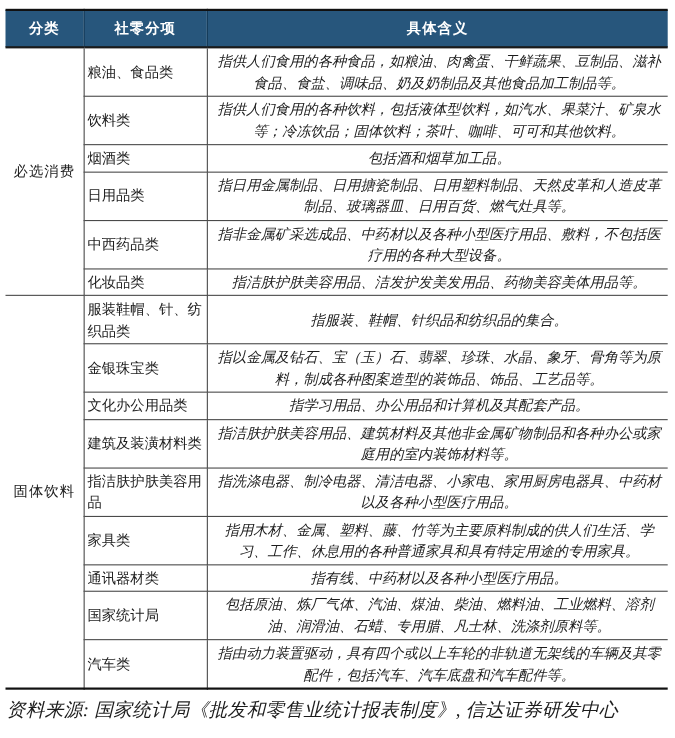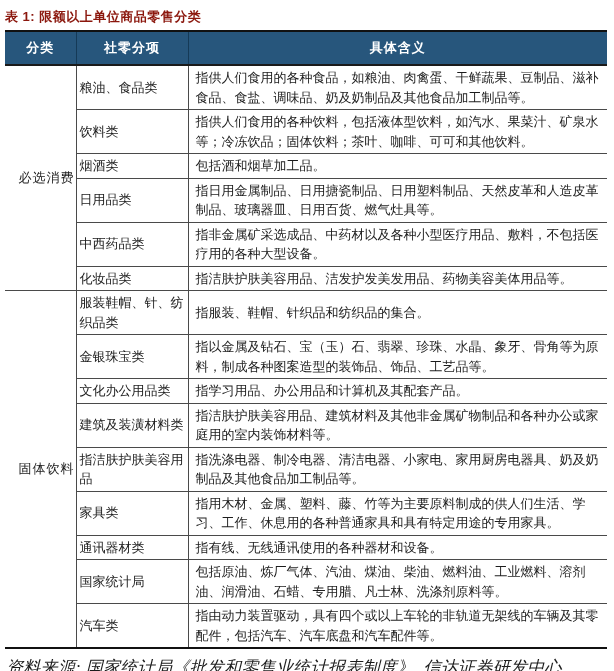--- a/index.html
+++ b/index.html
@@ -44,49 +44,49 @@
     letter-spacing: 1px;
   }
   th + th { border-left: 1px solid #153a57; }
   td {
     font-size: 13px;
     color: #1c1c1c;
     line-height: 19.5px;
     vertical-align: middle;
   }
   td.cat {
-    text-align: right;
+    text-align: center;
     border-right: 1px solid #4a4a4a;
     border-bottom: 1px solid #4a4a4a;
     letter-spacing: 1px;
     padding: 2px 1px;
   }
   td.item {
     border-right: 1px solid #4a4a4a;
     border-bottom: 1px solid #4a4a4a;
     padding: 2px 3px;
   }
   td.desc {
-    text-align: left;
+    text-align: center;
     border-bottom: 1px solid #4a4a4a;
     padding: 2px 4px 2px 7px;
+    font-style: italic;
   }
   .source-note {
     font-size: 17px;
     font-style: italic;
     color: #1c1c1c;
     margin: 7px 0 0 1px;
     letter-spacing: 0.3px;
   }
 </style>
 </head>
 <body>
 
 <div class="page">
-  <div class="page-title">表 1: 限额以上单位商品零售分类</div>
 
   <table class="classification">
     <colgroup>
       <col class="c-cat">
         <col class="c-item">
         <col class="c-desc">
     </colgroup>
     <thead>
       <tr>
         <th>分类</th>
@@ -132,29 +132,29 @@
         <tr>
           <td class="item">文化办公用品类</td>
           <td class="desc">指学习用品、办公用品和计算机及其配套产品。</td>
         </tr>
         <tr>
           <td class="item">建筑及装潢材料类</td>
           <td class="desc">指洁肤护肤美容用品、建筑材料及其他非金属矿物制品和各种办公或家庭用的室内装饰材料等。</td>
         </tr>
         <tr>
           <td class="item">指洁肤护肤美容用品</td>
-          <td class="desc">指洗涤电器、制冷电器、清洁电器、小家电、家用厨房电器具、奶及奶制品及其他食品加工制品等。</td>
+          <td class="desc">指洗涤电器、制冷电器、清洁电器、小家电、家用厨房电器具、中药材以及各种小型医疗用品。</td>
         </tr>
         <tr>
           <td class="item">家具类</td>
           <td class="desc">指用木材、金属、塑料、藤、竹等为主要原料制成的供人们生活、学习、工作、休息用的各种普通家具和具有特定用途的专用家具。</td>
         </tr>
         <tr>
           <td class="item">通讯器材类</td>
-          <td class="desc">指有线、无线通讯使用的各种器材和设备。</td>
+          <td class="desc">指有线、中药材以及各种小型医疗用品。</td>
         </tr>
         <tr>
           <td class="item">国家统计局</td>
           <td class="desc">包括原油、炼厂气体、汽油、煤油、柴油、燃料油、工业燃料、溶剂油、润滑油、石蜡、专用腊、凡士林、洗涤剂原料等。</td>
         </tr>
         <tr>
           <td class="item">汽车类</td>
           <td class="desc">指由动力装置驱动，具有四个或以上车轮的非轨道无架线的车辆及其零配件，包括汽车、汽车底盘和汽车配件等。</td>
         </tr>
       </tbody>

